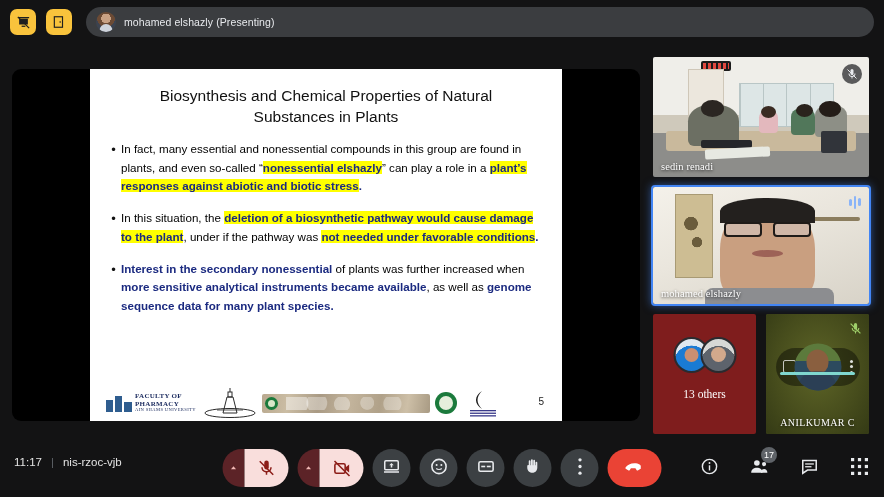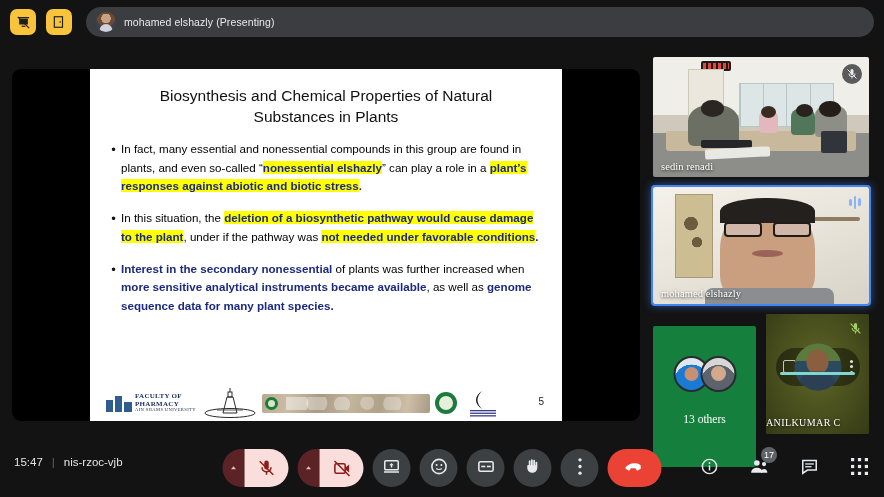--- a/index.html
+++ b/index.html
@@ -95,21 +95,21 @@
   #logo-green::before { content:""; position:absolute; left:50%; top:50%; width:8px; height:8px; transform:translate(-50%,-50%); border-radius:50%; background:#1b7a3c; }
   #logo-right { width: 42px; height: 28px; }
   #slide-page { position: absolute; right: 18px; bottom: 14px; font-size: 10px; color: #222; }
 
   
   .tile {
     position: absolute; border-radius: 2px; overflow: hidden; background: #202124; font-family: Liberation Serif, serif;
   }
   #tile-1 { left: 653px; top: 57px; width: 216px; height: 120px; }
   #tile-2 { left: 653px; top: 187px; width: 216px; height: 117px; box-shadow: 0 0 0 2px #4285F4, 0 0 9px 2px rgba(66,133,244,.55); }
-  #tile-3 { left: 653px; top: 326px; width: 103px; height: 141px; background: #15803d; }
+  #tile-3 { left: 653px; top: 314px; width: 103px; height: 120px; background: #7f1d1d; }
   #tile-4 { left: 766px; top: 314px; width: 103px; height: 120px; background: #4c5220; }
 
   #tile-1 .vid {
     position: absolute; inset: 0;
     background:
       linear-gradient(#efeee9 0 48%, #cfc9bb 48% 63%, #8d8d8a 63% 100%);
   }
   #tile-1 .door { position:absolute; left:16%; top:10%; width:17%; height:52%; background:#ece7dd; border:1px solid #cfc7b8; }
   #tile-1 .cab { position:absolute; left:40%; top:22%; width:44%; height:36%; background:#dde6e6; border:1px solid #b9c6c6;
     background-image: linear-gradient(90deg,#b9c6c6 0 1px, transparent 1px 25%, #b9c6c6 25% 26%, transparent 26% 50%, #b9c6c6 50% 51%, transparent 51% 75%, #b9c6c6 75% 76%, transparent 76% 100%); }
@@ -170,21 +170,21 @@
     background: linear-gradient(#5c7a3c 0 38%, #2c4a5e 38% 100%);
   }
   #tile-4 .av4::before { content:""; position:absolute; left:50%; top:14%; width:22px; height:24px; transform:translateX(-50%); border-radius:50% 50% 44% 44%; background:#8a5f3f; }
   #tile-4 .av4::after { content:""; position:absolute; left:50%; top:60%; width:38px; height:26px; transform:translateX(-50%); border-radius:16px 16px 0 0; background:#2b3f55; }
   #tile-4 .strike { position:absolute; left:14%; top:48%; width:72%; height:3px; background:#7fd7cf; border-radius:2px; }
 
   .tile-name {
     position: absolute; left: 8px; bottom: 5px; color: #fff;
     font-size: 10.5px; text-shadow: 0 1px 3px rgba(0,0,0,.8); letter-spacing: .1px;
   }
-  #tile-4 .tile-name { left: 0; right: 0; bottom: 6px; font-size: 10px; letter-spacing: .4px; }
+  #tile-4 .tile-name { left: 0; right: 0; bottom: 6px; text-align: center; font-size: 10px; letter-spacing: .4px; }
   .tile-mic {
     position: absolute; right: 7px; top: 7px; width: 20px; height: 20px; border-radius: 50%;
     background: rgba(32,33,36,.72); display: flex; align-items: center; justify-content: center;
   }
   #tile-4 .tile-mic { background: transparent; right: 4px; top: 4px; }
   .tile-speaking { position: absolute; right: 8px; top: 8px; display: flex; align-items: center; gap: 2px; height: 14px; }
   .tile-speaking i { display:block; width: 2.6px; background: #8AB4F8; border-radius: 2px; }
   .tile-speaking i:nth-child(1){ height:7px; } .tile-speaking i:nth-child(2){ height:13px; } .tile-speaking i:nth-child(3){ height:8px; }
 
   
@@ -384,21 +384,21 @@
           <path fill="#9fcf6a" d="M12 14a3 3 0 0 0 3-3V5a3 3 0 0 0-6 0v6a3 3 0 0 0 3 3z"></path>
           <path fill="#9fcf6a" d="M17 11a5 5 0 0 1-10 0H5a7 7 0 0 0 6 6.9V21h2v-3.1A7 7 0 0 0 19 11z"></path>
           <path stroke="#9fcf6a" stroke-width="2.2" d="M3 3l18 18"></path>
         </svg>
     </div>
     <div class="tile-name">ANILKUMAR C</div>
   </div>
 
   <div id="bottombar">
     <div id="meetinfo">
-      <span>15:47</span>
+      <span>11:17</span>
       <span class="sep">|</span>
       <span>nis-rzoc-vjb</span>
     </div>
 
     <div id="ctr-center">
       <div class="split">
         <span class="chev">
           <svg width="10" height="10" viewBox="0 0 24 24">
               <path fill="#F2B8B5" d="M12 8l6 7H6z"></path>
             </svg>

